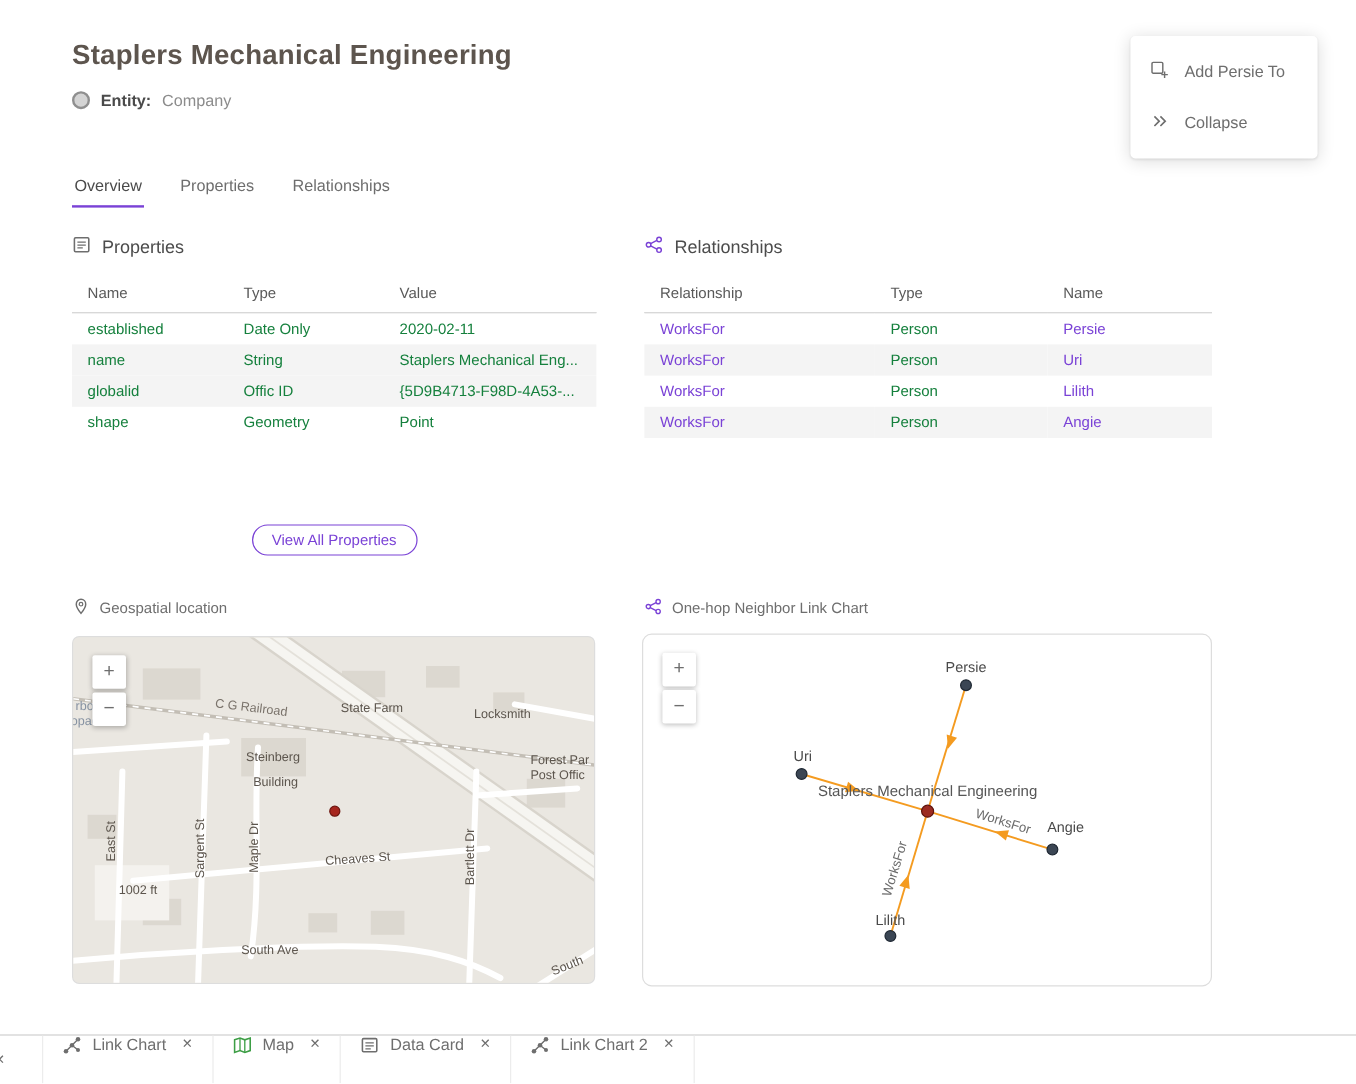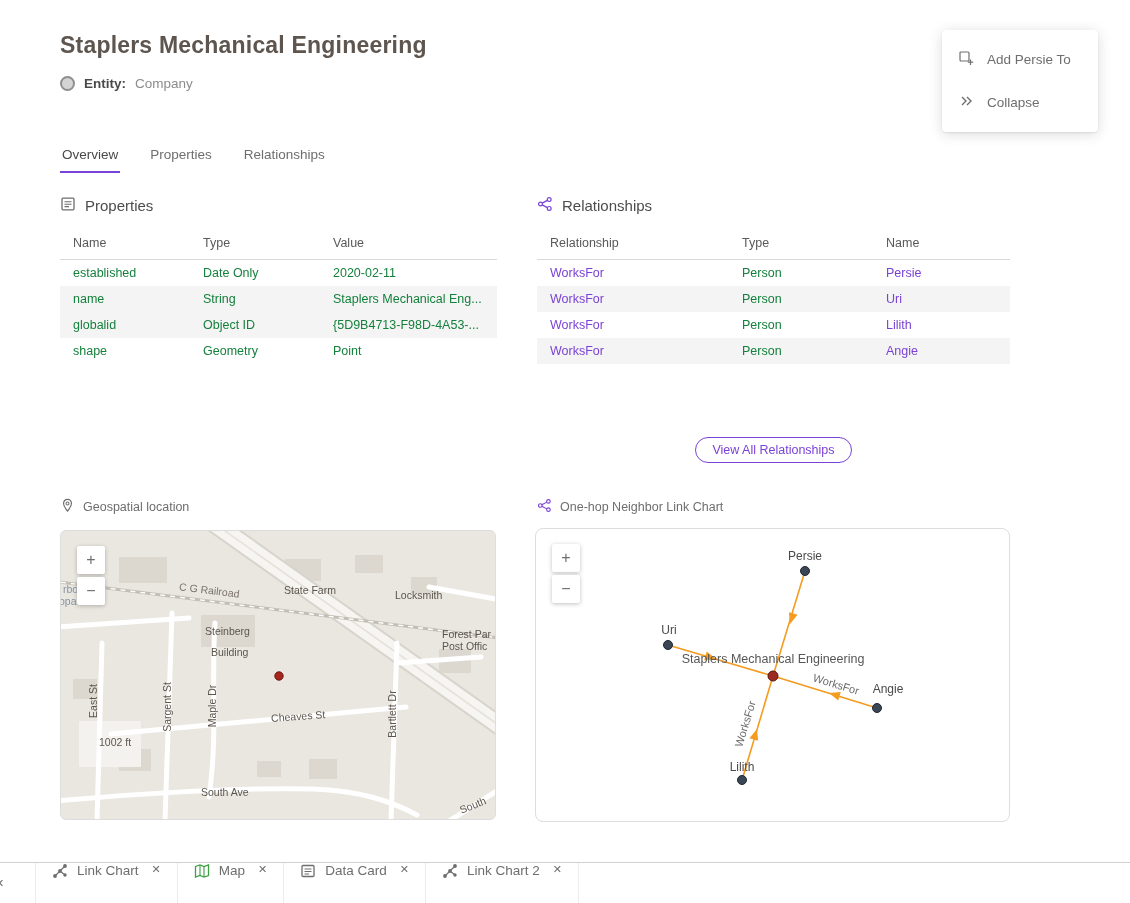--- a/index.html
+++ b/index.html
@@ -147,30 +147,33 @@
           <td>Date Only</td>
           <td>2020-02-11</td>
         </tr>
         <tr class="alt">
           <td>name</td>
           <td>String</td>
           <td>Staplers Mechanical Eng...</td>
         </tr>
         <tr class="alt">
           <td>globalid</td>
-          <td>Object ID</td>
+          <td>Offic ID</td>
           <td>{5D9B4713-F98D-4A53-...</td>
         </tr>
         <tr>
           <td>shape</td>
           <td>Geometry</td>
           <td>Point</td>
         </tr>
       </tbody>
     </table>
+  </div>
+  <div class="btn-row props">
+    <button class="view-all">View All Properties</button>
   </div>
 
   <div class="section rels">
     <div class="section-head">
       <span>
         <svg width="16" height="16" viewBox="0 0 16 16">
             <circle cx="3.5" cy="8" r="1.9" fill="none" stroke="#7a42d6" stroke-width="1.2"></circle>
             <circle cx="12.2" cy="3.6" r="1.9" fill="none" stroke="#7a42d6" stroke-width="1.2"></circle>
             <circle cx="12.2" cy="12.4" r="1.9" fill="none" stroke="#7a42d6" stroke-width="1.2"></circle>
             <path d="M5.2 7.1 L10.4 4.4 M5.2 8.9 L10.4 11.6" stroke="#7a42d6" stroke-width="1.2" fill="none"></path>
@@ -207,23 +210,20 @@
           <td>Person</td>
           <td class="linkcell">Lilith</td>
         </tr>
         <tr class="alt">
           <td class="linkcell">WorksFor</td>
           <td>Person</td>
           <td class="linkcell">Angie</td>
         </tr>
       </tbody>
     </table>
-  </div>
-  <div class="btn-row rels">
-    <button class="view-all">View All Relationships</button>
   </div>
 
   <div class="sub-head geo">
     <span>
       <svg width="15" height="15" viewBox="0 0 16 16">
           <path d="M8 1.5 C5.5 1.5 3.8 3.3 3.8 5.8 C3.8 8.8 8 14 8 14 C8 14 12.2 8.8 12.2 5.8 C12.2 3.3 10.5 1.5 8 1.5 Z" fill="none" stroke="#6e6e6e" stroke-width="1.3"></path>
           <circle cx="8" cy="5.8" r="1.6" fill="none" stroke="#6e6e6e" stroke-width="1.1"></circle>
         </svg>
     </span>
     <span>Geospatial location</span>

